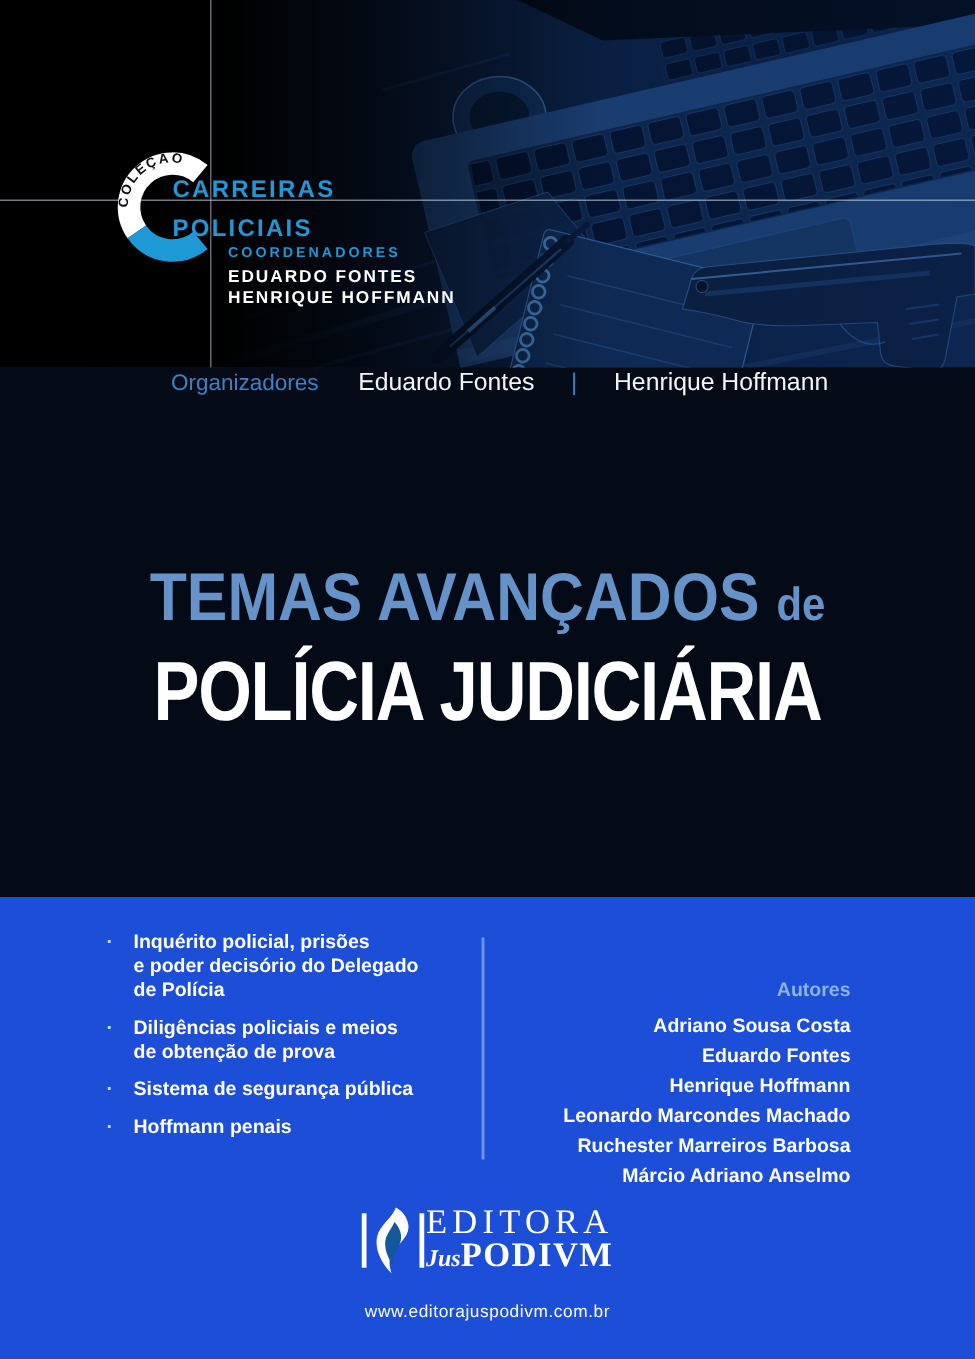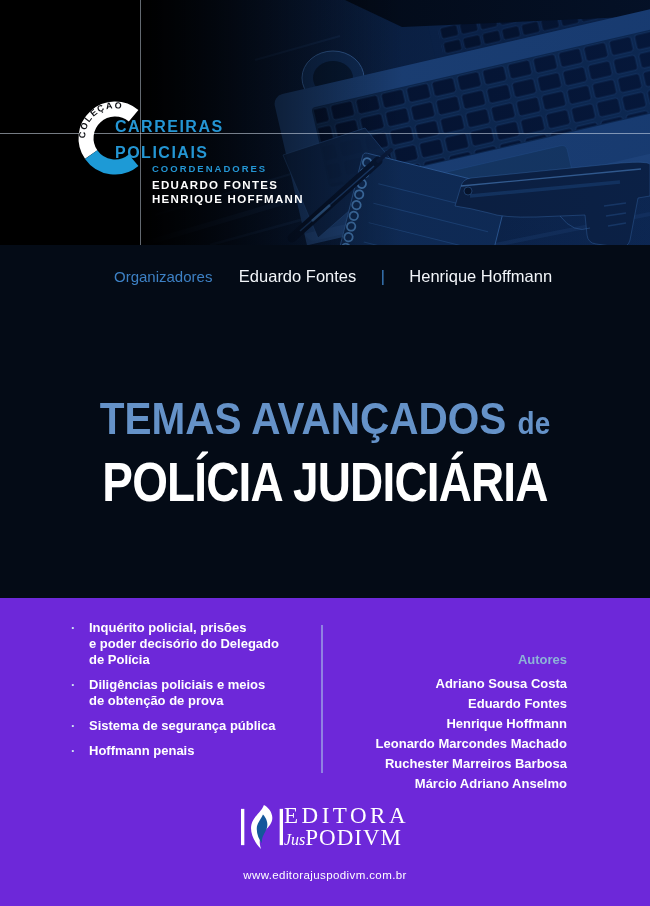--- a/index.html
+++ b/index.html
@@ -14,44 +14,44 @@
   .banner svg.photo{position:absolute;top:0;left:0;z-index:1;}
   .hline{position:absolute;top:133px;left:0;width:650px;height:1px;background:rgba(214,224,238,.55);z-index:3;}
   .vline{position:absolute;left:140px;top:0;width:1px;height:245px;background:rgba(198,210,226,.5);z-index:3;}
   .badge{position:absolute;left:75px;top:98px;width:80px;height:80px;z-index:4;}
   .series{position:absolute;left:115px;top:114px;z-index:4;}
   .series .s-line{display:block;font-size:16px;font-weight:bold;letter-spacing:1.5px;color:#2496d4;line-height:26px;white-space:nowrap;}
   .coord{position:absolute;left:152px;top:163px;z-index:4;}
   .coord-label{font-size:9.5px;font-weight:bold;letter-spacing:2px;color:#2496d4;margin-bottom:4px;white-space:nowrap;}
   .coord-name{font-size:11.5px;font-weight:bold;letter-spacing:1.3px;color:#fff;line-height:14px;white-space:nowrap;}
   
-  .navy{position:absolute;top:258px;left:0;width:650px;height:353px;background:#040b16;}
+  .navy{position:absolute;top:237px;left:0;width:650px;height:353px;background:#040b16;}
   .orgline{position:absolute;top:9px;left:114px;white-space:nowrap;}
   .org-label{font-size:15px;color:#3d80c4;margin-right:22px;}
   .org-name{font-size:16.5px;color:#f2f5f9;}
   .org-sep{font-size:16px;color:#3d80c4;margin:0 20px;}
   .titleblock{position:absolute;top:134px;left:0;width:650px;text-align:center;}
   .t1{font-size:45px;font-weight:bold;color:#6592c8;line-height:54px;transform:scaleX(.9);transform-origin:50% 50%;white-space:nowrap;}
   .t1 .t1-de{font-size:31px;letter-spacing:0;}
   .t2{font-size:56px;font-weight:bold;color:#ffffff;line-height:62px;letter-spacing:-1px;transform:scaleX(.82);transform-origin:50% 50%;white-space:nowrap;}
   
-  .bottom{position:absolute;top:598px;left:0;width:650px;height:308px;background:#6d28d9;}
+  .bottom{position:absolute;top:598px;left:0;width:650px;height:308px;background:#1d4ed8;}
   .topics{position:absolute;left:68px;top:22px;width:250px;margin:0;padding:0;list-style:none;}
   .topics .topic{position:relative;padding-left:21px;font-size:13px;font-weight:bold;color:#fff;line-height:16px;margin-bottom:9px;white-space:pre-line;}
   .topics .topic::before{content:"·";position:absolute;left:3px;top:0;color:#cfe2f2;}
   .divider{position:absolute;left:321px;top:27px;width:2px;height:148px;background:rgba(173,203,233,.55);}
   .authors{position:absolute;right:83px;top:22px;text-align:right;margin-top:32px;}
   .authors-label{font-size:13px;font-weight:bold;color:#8db3d8;margin-bottom:7px;}
   .authors ul{margin:0;padding:0;list-style:none;}
   .authors li{font-size:13px;font-weight:bold;color:#fff;line-height:20px;white-space:nowrap;}
   .publisher{position:absolute;top:206px;left:0;width:650px;display:flex;flex-direction:column;align-items:center;}
   .logo-row{display:flex;align-items:center;gap:1px;}
   .wordmark{font-family:"Liberation Serif", serif;color:#fff;text-align:left;}
   .w1{font-size:23px;letter-spacing:3.5px;line-height:22px;}
-  .w2{font-size:23px;letter-spacing:1px;line-height:21px;}
+  .w2{font-size:23px;letter-spacing:1px;line-height:21px;font-weight:bold;}
   .w2 .jus{font-style:italic;font-size:16px;letter-spacing:0;}
   .website{font-size:11.5px;color:#fff;margin-top:19px;letter-spacing:.4px;}
 </style>
 </head>
 <body>
 
 <div class="banner">
   <svg class="photo" width="650" height="245" viewBox="0 0 650 245">
     <defs>
       <pattern id="pkeys" width="26" height="19" patternUnits="userSpaceOnUse">

